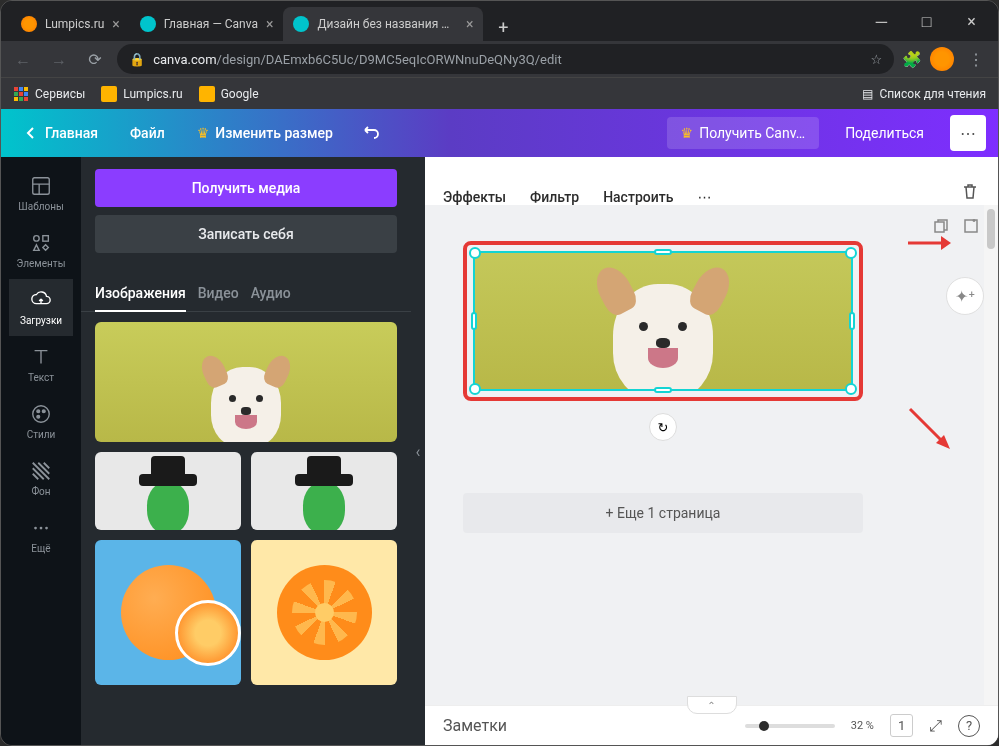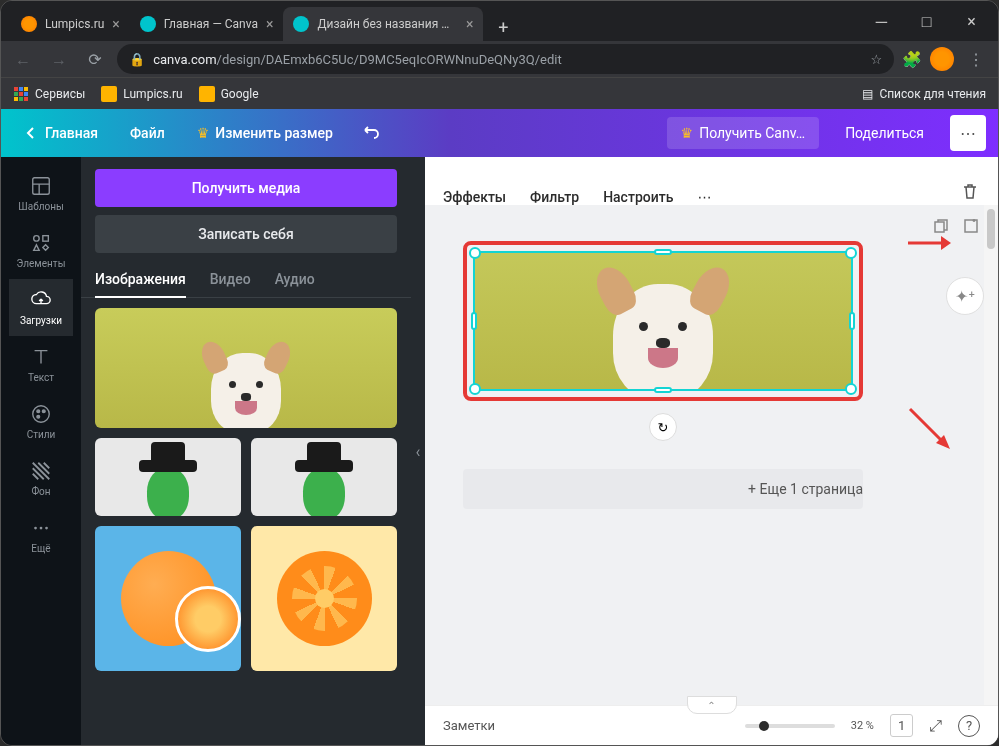--- a/index.html
+++ b/index.html
@@ -37,22 +37,22 @@
 .sharebtn{color:#fff;font-size:14px;padding:8px 14px}
 .dlbtn{background:#fff;color:#2b2b2b;padding:8px 14px;border-radius:4px;display:flex;align-items:center;gap:8px;font-size:14px;font-weight:500}
 .morebtn{background:#fff;width:36px;height:36px;border-radius:4px;display:flex;align-items:center;justify-content:center;color:#555}
 .content{flex:1;display:flex;min-height:0}
 .sidenav{width:80px;background:#0e1318;display:flex;flex-direction:column;padding:8px 8px}
 .navitem{display:flex;flex-direction:column;align-items:center;gap:4px;padding:10px 4px;color:#8b9299;font-size:10px;cursor:pointer}
 .navitem.active{color:#fff;background:#252a2f}
 .navitem svg{width:22px;height:22px}
 .panel{width:330px;background:#252a2f;display:flex;flex-direction:column;overflow:hidden}
 .uploadbtn{margin:12px 14px 8px;height:38px;background:#8b3dff;border-radius:4px;color:#fff;font-size:14px;font-weight:500;display:flex;align-items:center;justify-content:center;cursor:pointer}
-.recbtn{margin:0 14px 8px;height:38px;background:#3a4045;border-radius:4px;color:#e8eaed;font-size:14px;font-weight:500;display:flex;align-items:center;justify-content:center;cursor:pointer}
-.tabrow{display:flex;padding:0 14px;gap:24px;border-bottom:1px solid #3a4045}
+.recbtn{margin:0 14px 22px;height:38px;background:#3a4045;border-radius:4px;color:#e8eaed;font-size:14px;font-weight:500;display:flex;align-items:center;justify-content:center;cursor:pointer}
+.tabrow{display:flex;padding:0 14px;gap:12px;border-bottom:1px solid #3a4045}
 .ptab{padding:10px 0;color:#8b9299;font-size:14px;font-weight:500;cursor:pointer;position:relative}
 .ptab.active{color:#fff}
 .ptab.active::after{content:"";position:absolute;bottom:-1px;left:0;right:0;height:2px;background:#fff}
 .gallery{flex:1;padding:10px 14px;display:flex;flex-direction:column;gap:10px;overflow:hidden}
 .gimg{border-radius:6px;position:relative;overflow:hidden}
 .dog{height:120px;background:linear-gradient(180deg,#c8cc5a 0%,#b8b848 100%);display:flex;align-items:flex-end;justify-content:center}
 .dogface{width:70px;height:80px;background:#f5f0e8;border-radius:45% 45% 40% 40%;position:relative;margin-bottom:-5px}
 .dogface::before,.dogface::after{content:"";position:absolute;width:22px;height:32px;background:#d4a574;border-radius:50% 50% 30% 30%;top:-12px}
 .dogface::before{left:-8px;transform:rotate(-25deg)}
 .dogface::after{right:-8px;transform:rotate(25deg)}
@@ -87,25 +87,25 @@
 .handle{width:12px;height:12px;background:#fff;border:2px solid #13d4d4;border-radius:50%;position:absolute}
 .h-tl{top:-6px;left:-6px}.h-tr{top:-6px;right:-6px}.h-bl{bottom:-6px;left:-6px}.h-br{bottom:-6px;right:-6px}
 .h-t{top:-4px;left:50%;transform:translateX(-50%);width:18px;height:6px;border-radius:3px}
 .h-b{bottom:-4px;left:50%;transform:translateX(-50%);width:18px;height:6px;border-radius:3px}
 .h-l{left:-4px;top:50%;transform:translateY(-50%);width:6px;height:18px;border-radius:3px}
 .h-r{right:-4px;top:50%;transform:translateY(-50%);width:6px;height:18px;border-radius:3px}
 .rotbtn{position:absolute;width:28px;height:28px;background:#fff;border:1px solid #ddd;border-radius:50%;left:50%;bottom:-44px;transform:translateX(-50%);display:flex;align-items:center;justify-content:center;font-size:13px}
 .sparkle{position:absolute;top:72px;right:14px;width:38px;height:38px;background:#fff;border:1px solid #e0e0e0;border-radius:50%;display:flex;align-items:center;justify-content:center;color:#888}
 .redarr1{position:absolute;top:28px;right:42px;color:#e53935}
 .redarr2{position:absolute;top:200px;right:42px;color:#e53935}
-.addpage{position:absolute;top:264px;left:38px;width:400px;height:40px;background:#e8e9ec;border-radius:4px;display:flex;align-items:center;justify-content:flex-end;color:#555;font-size:14px;cursor:pointer}
+.addpage{position:absolute;top:288px;left:38px;width:400px;height:40px;background:#e8e9ec;border-radius:4px;display:flex;align-items:center;justify-content:center;color:#555;font-size:14px;cursor:pointer}
 .scrollv{position:absolute;right:0;top:0;bottom:40px;width:14px;background:#f5f5f5}
 .scrollv::before{content:"";position:absolute;top:4px;left:3px;width:8px;height:40px;background:#c8c8c8;border-radius:4px}
 .cbottom{position:absolute;bottom:0;left:0;right:0;height:40px;background:#fff;display:flex;align-items:center;padding:0 18px;gap:16px;border-top:1px solid #eee}
-.notes{font-size:13px;color:#555}
+.notes{font-size:16px;color:#555}
 .expand{width:50px;height:18px;border:1px solid #ddd;border-radius:0 0 10px 10px;display:flex;align-items:center;justify-content:center;margin:0 auto;position:absolute;top:-10px;left:50%;transform:translateX(-50%);background:#fff;color:#888;font-size:10px}
 .zslider{width:90px;height:4px;background:#ddd;border-radius:2px;position:relative}
 .zslider::before{content:"";position:absolute;width:10px;height:10px;background:#2b2b2b;border-radius:50%;top:-3px;left:14px}
 .zoom{font-size:11px;color:#555}
 .pct{display:flex;align-items:center;gap:4px;font-size:13px;color:#555;border:1px solid #ccc;padding:3px 7px;border-radius:3px}
 .fs{color:#555}
 .help{width:22px;height:22px;border:1.5px solid #555;border-radius:50%;display:flex;align-items:center;justify-content:center;font-size:13px;color:#555}
 .crown{color:#fbbf24}
 .seldog{width:100px;height:115px;background:#f5f0e8;border-radius:45% 45% 40% 40%;position:relative;margin-bottom:-10px}
 .seldog::before,.seldog::after{content:"";position:absolute;width:32px;height:48px;background:#d4a574;border-radius:50% 50% 30% 30%;top:-18px}

